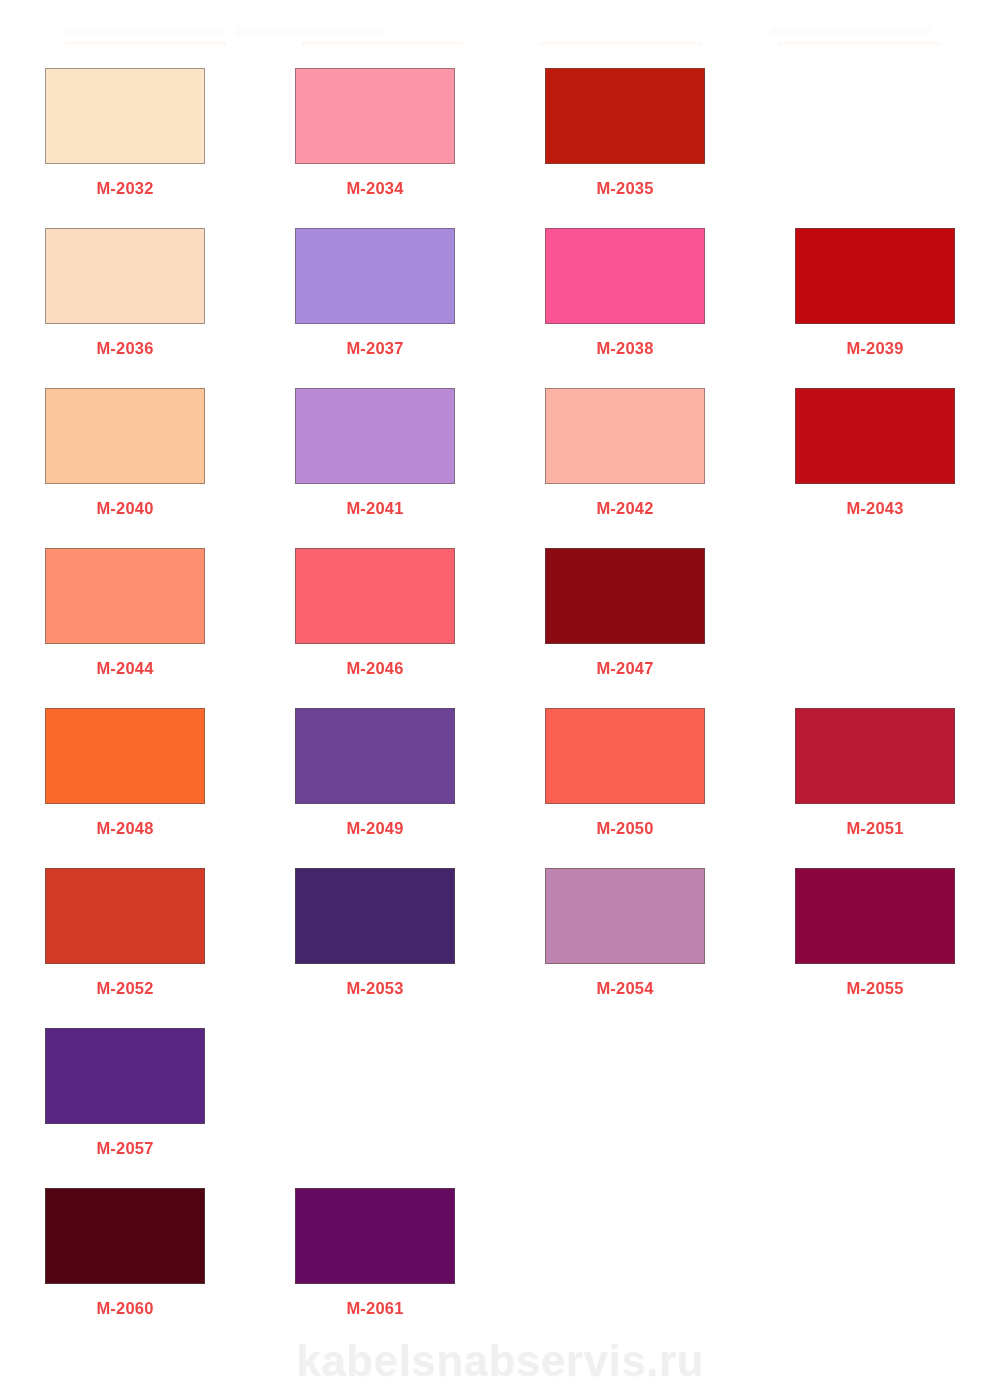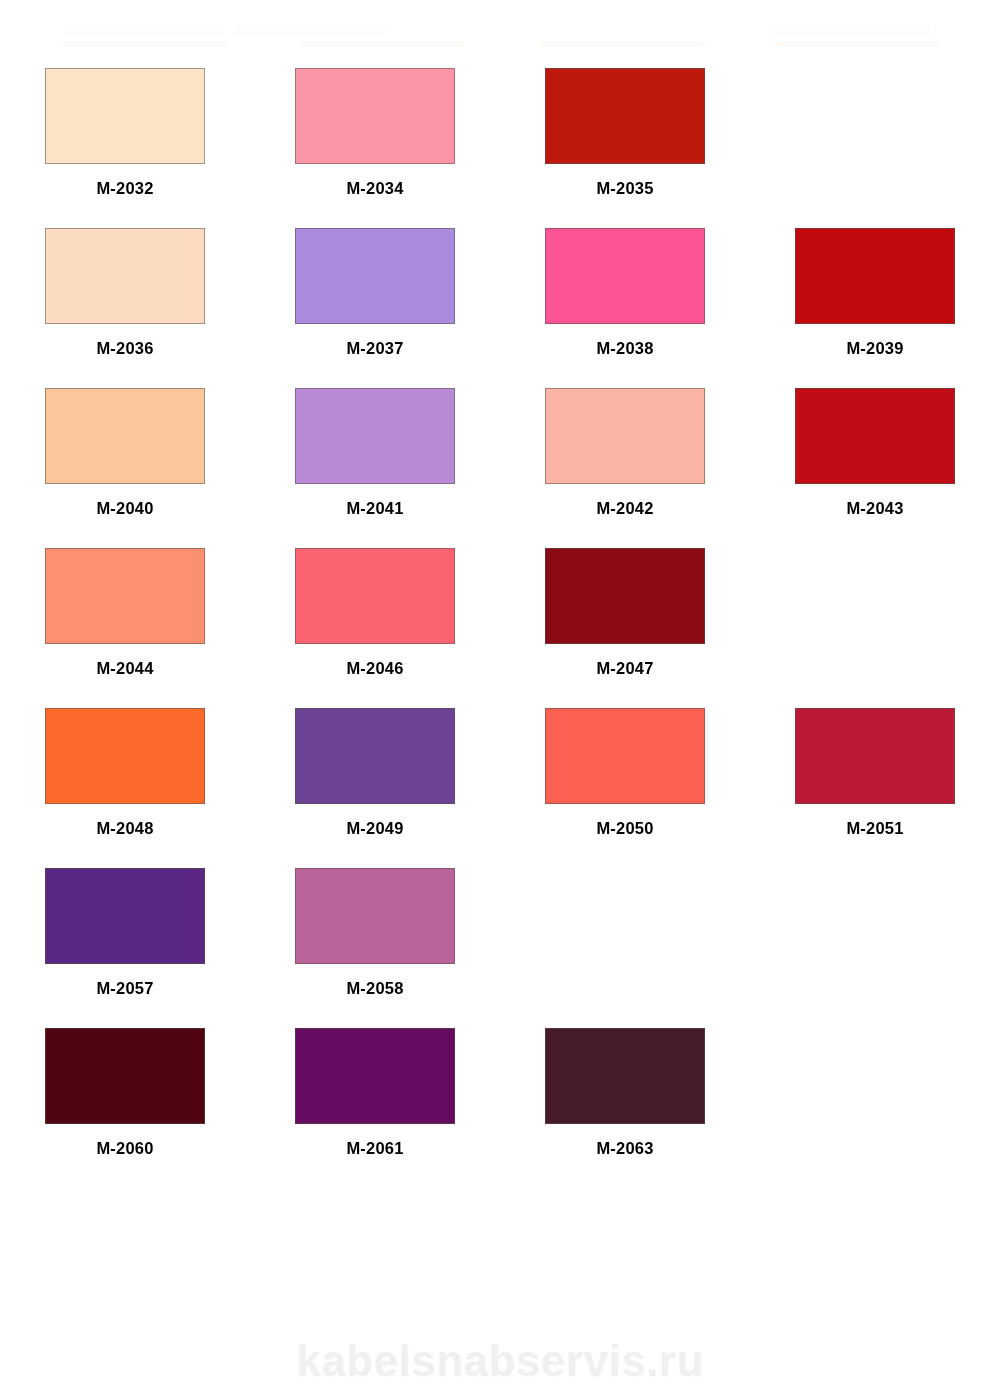--- a/index.html
+++ b/index.html
@@ -66,21 +66,21 @@
     height: 96px;
     margin-top: 22px;
     border: 1px solid rgba(90, 80, 75, 0.55);
     box-sizing: border-box;
   }
 
   .swatch-label {
     margin-top: 16px;
     font-size: 16.5px;
     font-weight: bold;
-    color: #000000;
+    color: #ef4444;
     letter-spacing: 0.2px;
     line-height: 1;
   }
 
   #watermark {
     position: absolute;
     left: 0;
     top: 1336px;
     width: 1000px;
     text-align: center;
@@ -183,37 +183,47 @@
         <div class="swatch-chip" title="M-2050" style="background: rgb(251, 97, 83);"></div>
         <div class="swatch-label">M-2050</div>
       </div>
       <div class="swatch-cell">
         <div class="swatch-chip" title="M-2051" style="background: rgb(187, 26, 54);"></div>
         <div class="swatch-label">M-2051</div>
       </div>
     </div>
     <div class="swatch-row">
       <div class="swatch-cell">
+        <div class="swatch-chip" title="M-2052" style="background: rgb(210, 59, 38);"></div>
+        <div class="swatch-label">M-2052</div>
+      </div>
+      <div class="swatch-cell">
+        <div class="swatch-chip" title="M-2053" style="background: rgb(68, 37, 108);"></div>
+        <div class="swatch-label">M-2053</div>
+      </div>
+      <div class="swatch-cell">
+        <div class="swatch-chip" title="M-2054" style="background: rgb(190, 133, 177);"></div>
+        <div class="swatch-label">M-2054</div>
+      </div>
+      <div class="swatch-cell">
+        <div class="swatch-chip" title="M-2055" style="background: rgb(137, 6, 62);"></div>
+        <div class="swatch-label">M-2055</div>
+      </div>
+    </div>
+    <div class="swatch-row">
+      <div class="swatch-cell">
         <div class="swatch-chip" title="M-2057" style="background: rgb(90, 38, 131);"></div>
         <div class="swatch-label">M-2057</div>
       </div>
-      <div class="swatch-cell">
-        <div class="swatch-chip" title="M-2058" style="background: rgb(185, 99, 154);"></div>
-        <div class="swatch-label">M-2058</div>
-      </div>
     </div>
     <div class="swatch-row">
       <div class="swatch-cell">
         <div class="swatch-chip" title="M-2060" style="background: rgb(81, 5, 18);"></div>
         <div class="swatch-label">M-2060</div>
       </div>
       <div class="swatch-cell">
         <div class="swatch-chip" title="M-2061" style="background: rgb(101, 11, 96);"></div>
         <div class="swatch-label">M-2061</div>
       </div>
-      <div class="swatch-cell">
-        <div class="swatch-chip" title="M-2063" style="background: rgb(69, 28, 40);"></div>
-        <div class="swatch-label">M-2063</div>
-      </div>
     </div>
   </div>
 
 <div id="watermark">kabelsnabservis.ru</div>
 
 </body></html>

